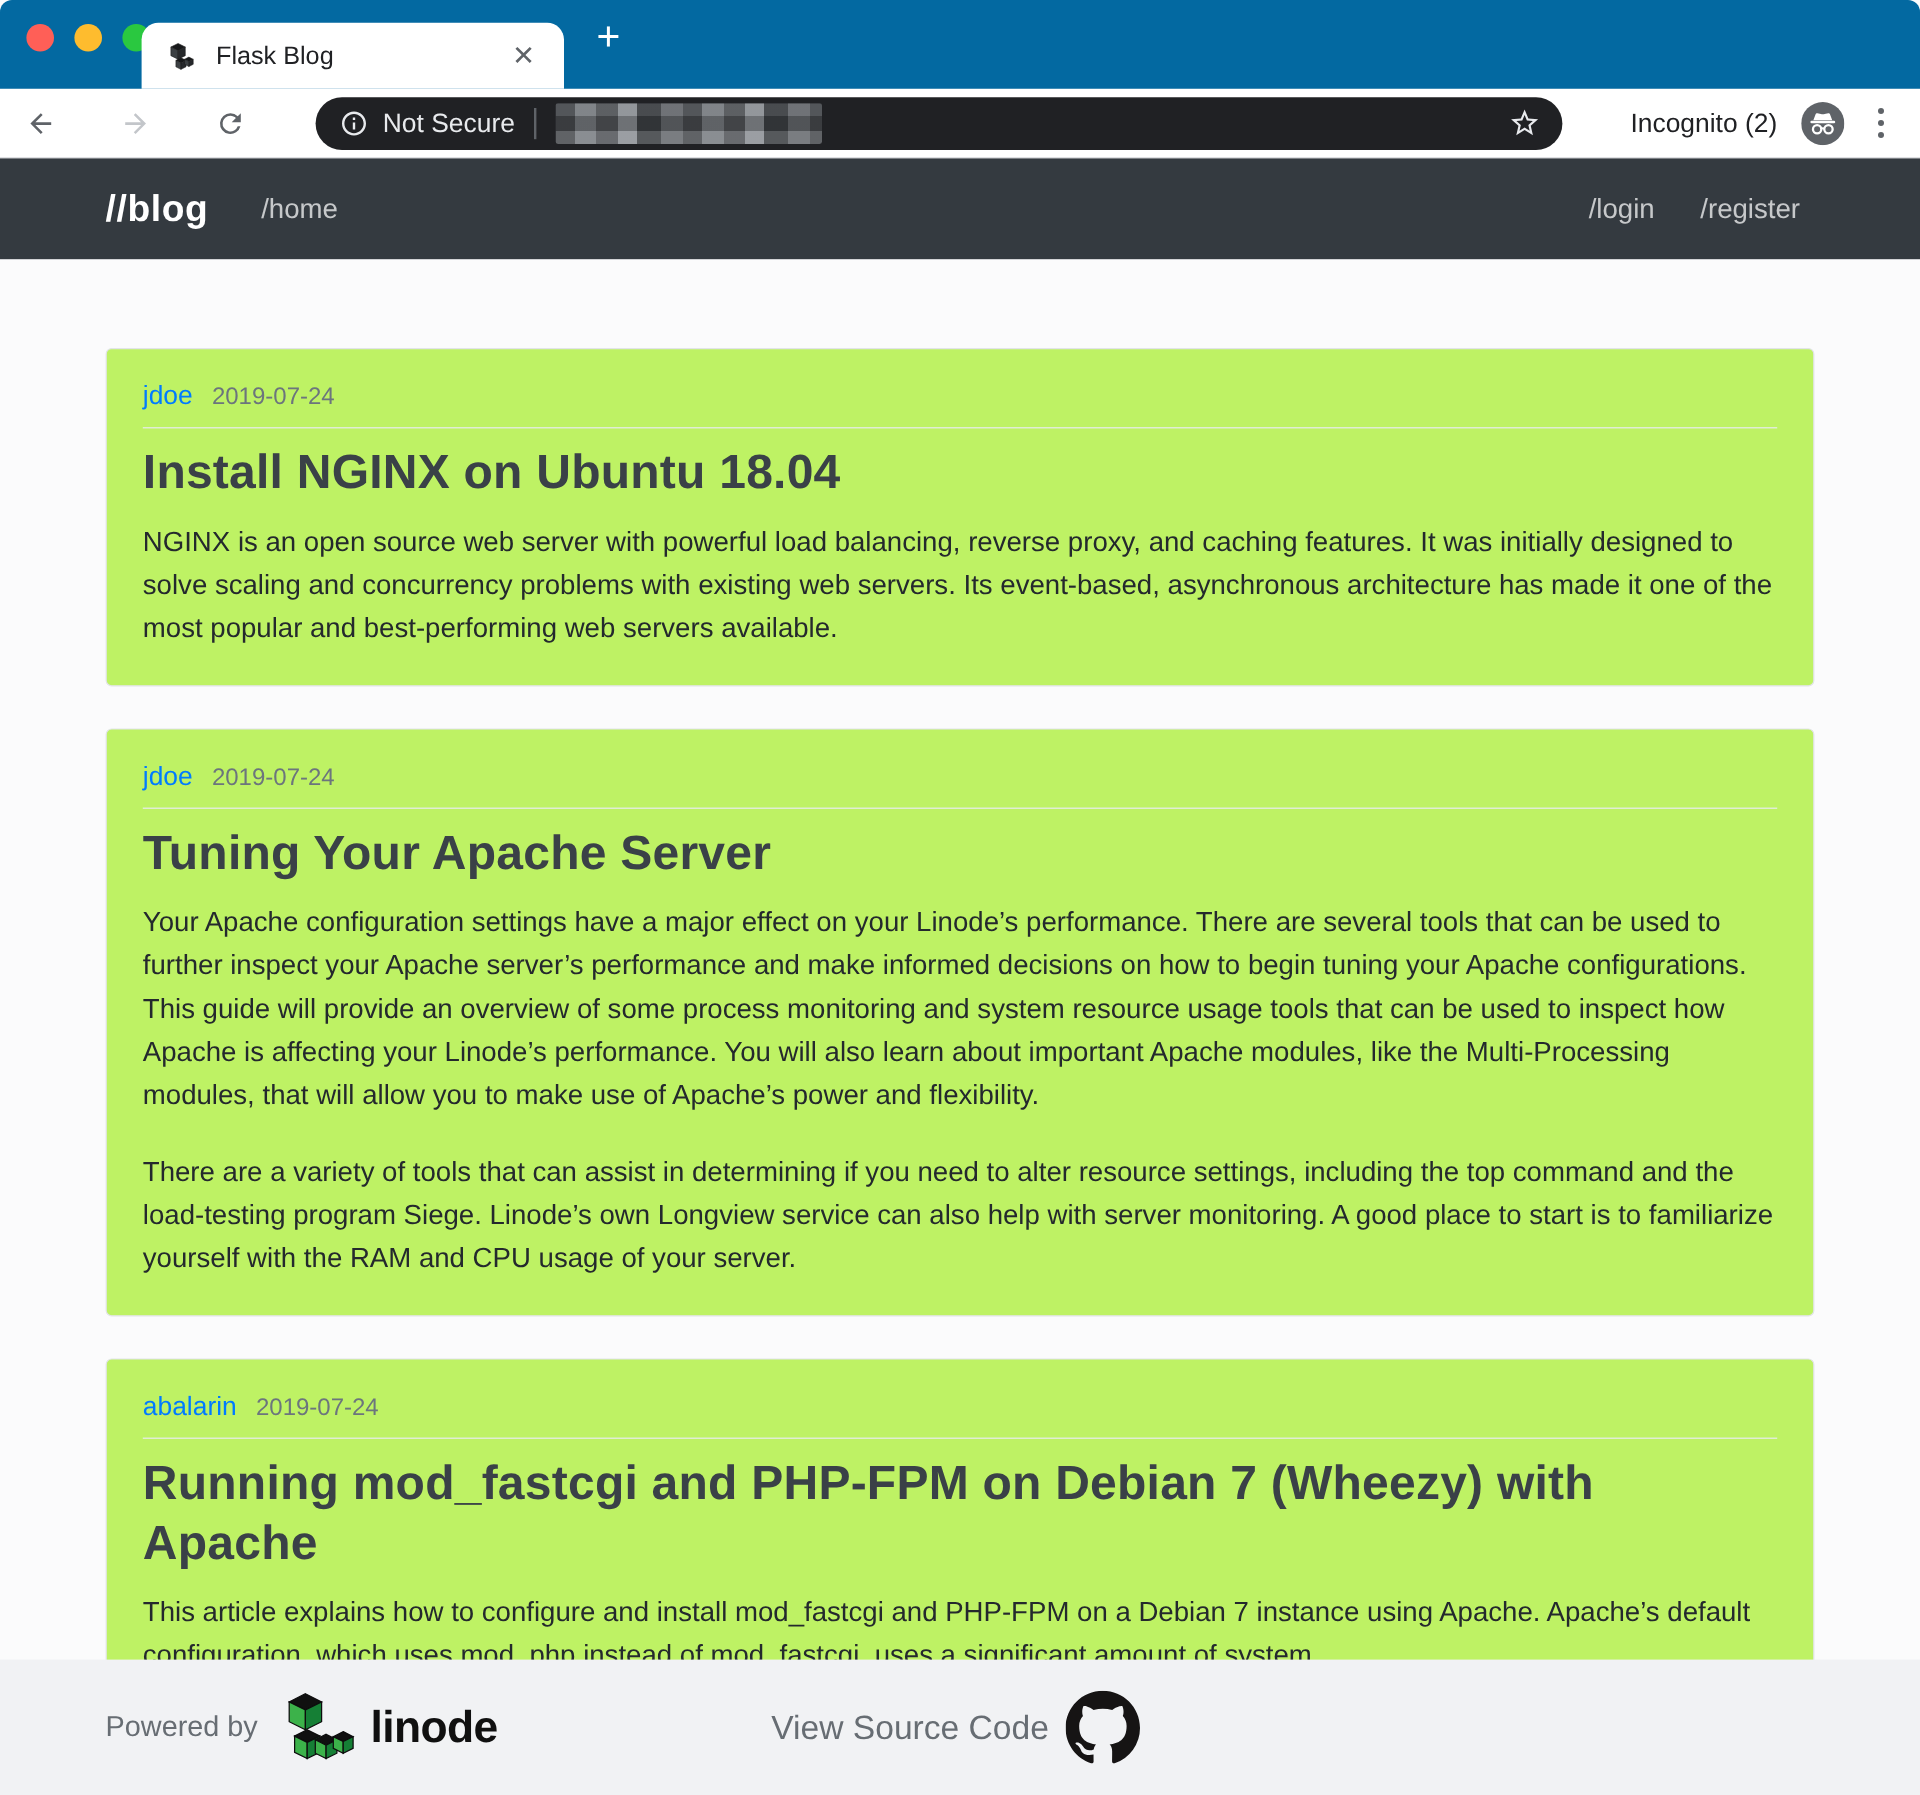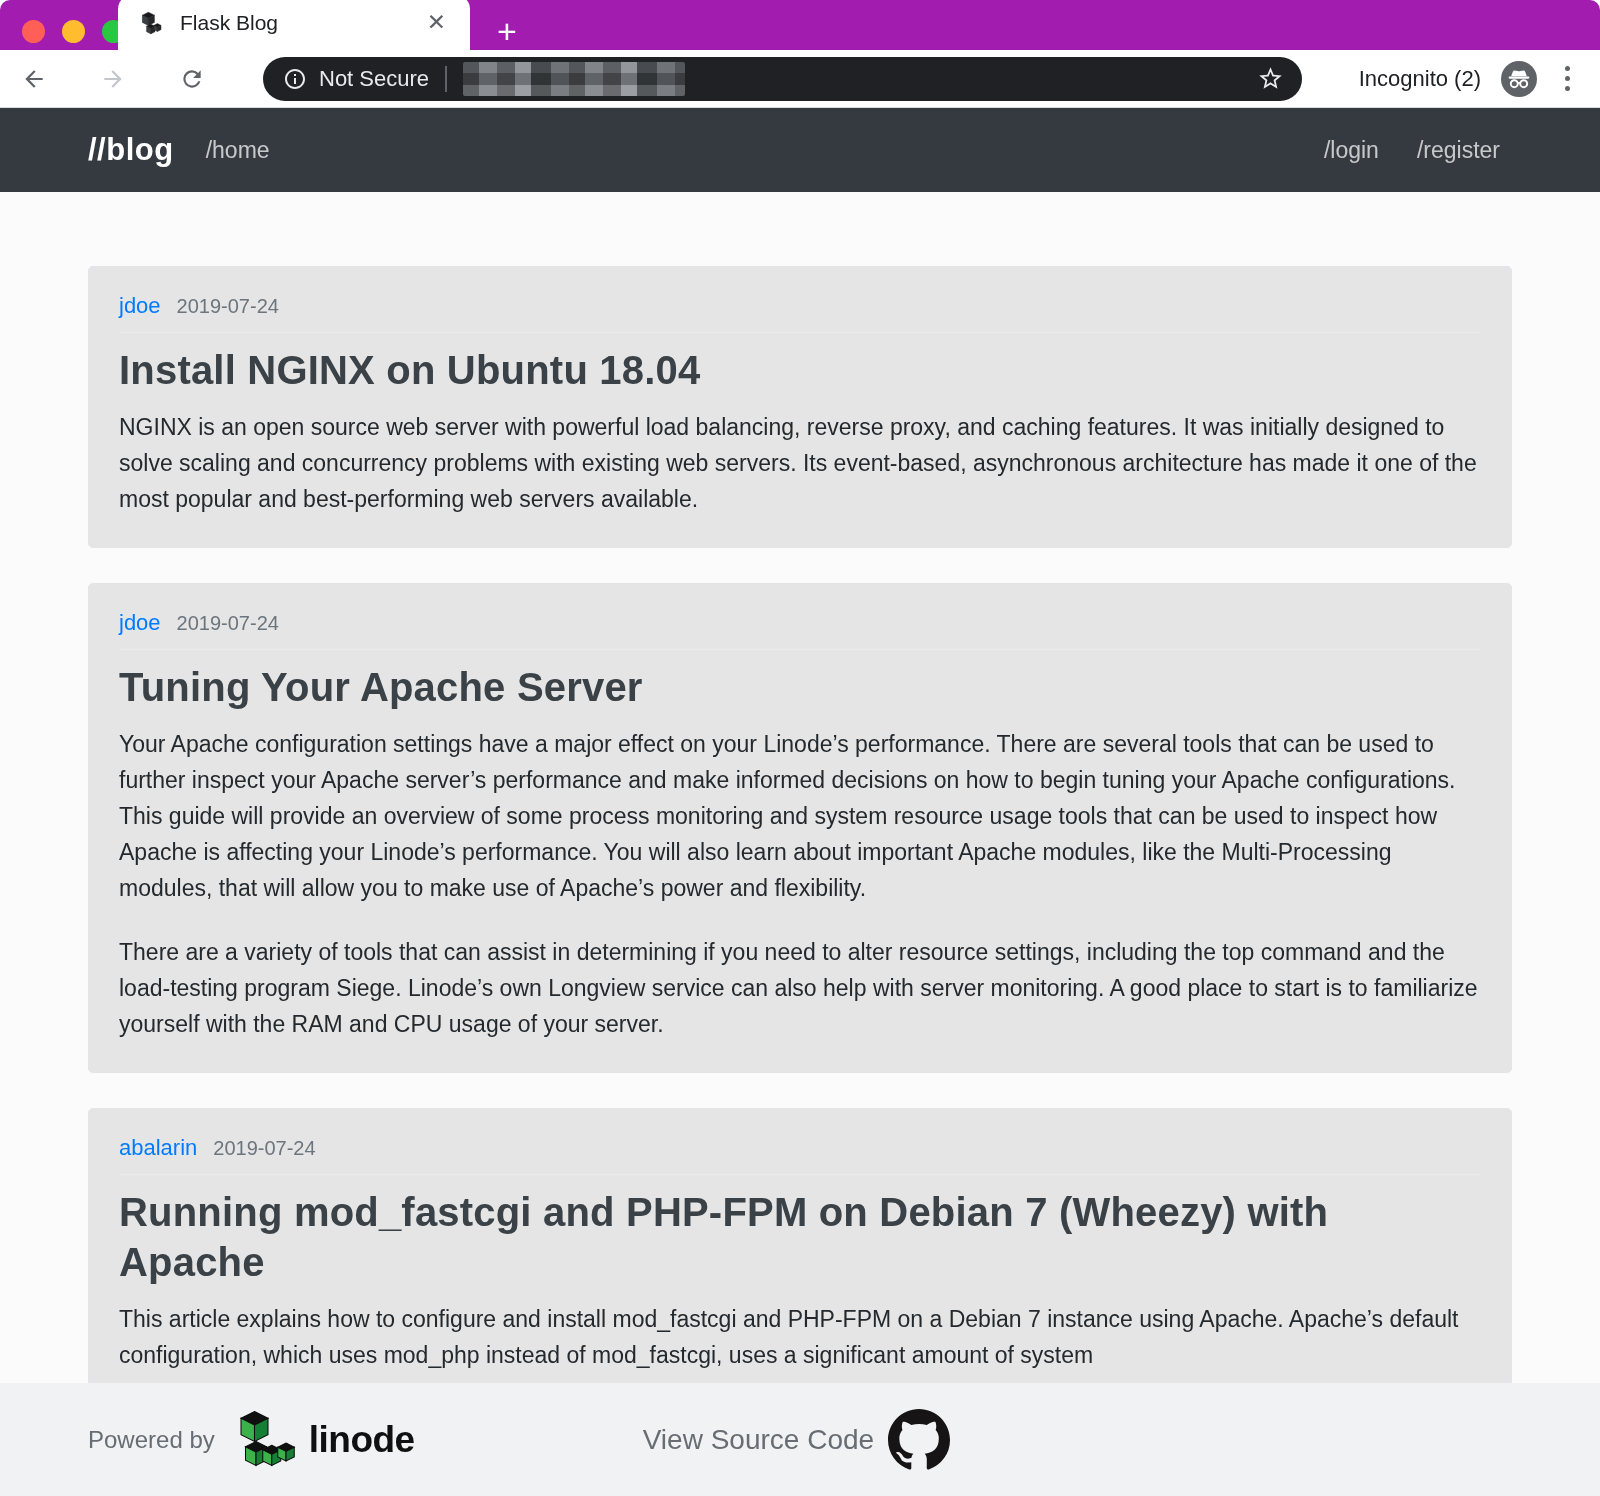--- a/index.html
+++ b/index.html
@@ -5,21 +5,21 @@
   * { margin:0; padding:0; box-sizing:border-box; }
   html,body { width:1600px; height:1496px; overflow:hidden; }
   body {
     font-family:"Liberation Sans", sans-serif;
     background:#fbfbfc;
     position:relative;
   }
 
   
   .chrome-top {
-    height:50px; background:#a21caf; position:relative;
+    height:74px; background:#0369a1; position:relative;
     border-radius:10px 10px 0 0;
   }
   .traffic-lights { position:absolute; left:22px; top:20px; display:flex; gap:17px; }
   .tl-dot { width:23px; height:23px; border-radius:50%; }
   .tl-red { background:#ff5f57; }
   .tl-yellow { background:#febc2e; }
   .tl-green { background:#2ac840; }
   .tab {
     position:absolute; left:118px; bottom:0; width:352px; height:55px;
     background:#ffffff; border-radius:14px 14px 0 0;
@@ -58,28 +58,28 @@
   .incognito-avatar { width:36px; height:36px; }
   .kebab { display:flex; flex-direction:column; gap:5px; padding:4px 8px; }
   .kebab i { width:5px; height:5px; border-radius:50%; background:#5f6368; }
 
   
   .site-nav {
     height:84px; background:#343a40; display:flex; align-items:center;
     padding:0 100px 0 88px;
   }
   .brand { color:#ffffff; font-size:31px; font-weight:700; letter-spacing:.5px; text-decoration:none; }
-  .nav-left { margin-left:32px; display:flex; gap:30px; }
+  .nav-left { margin-left:44px; display:flex; gap:30px; }
   .nav-right { margin-left:auto; display:flex; gap:38px; }
   .nav-link { color:rgba(255,255,255,.72); font-size:23px; text-decoration:none; }
 
   
   .main { padding:74px 88px 0; }
   .card {
-    background:#e5e5e5; border:1px solid #e2e4e8; border-radius:5px;
+    background:#bef264; border:1px solid #e2e4e8; border-radius:5px;
     padding:22px 30px 30px; margin-bottom:35px;
   }
   .card-meta { display:flex; align-items:baseline; gap:16px; padding-top:4px; }
   .author { color:#007bff; font-size:22px; text-decoration:none; font-weight:400; }
   .date { color:#6c757d; font-size:20px; }
   .card-divider { border:none; border-top:1px solid #e9ecef; margin:13px 0 12px; }
   .card-title {
     font-size:40px; font-weight:600; color:#3a4147; line-height:1.25;
     margin:4px 0 14px; letter-spacing:.2px;
   }

